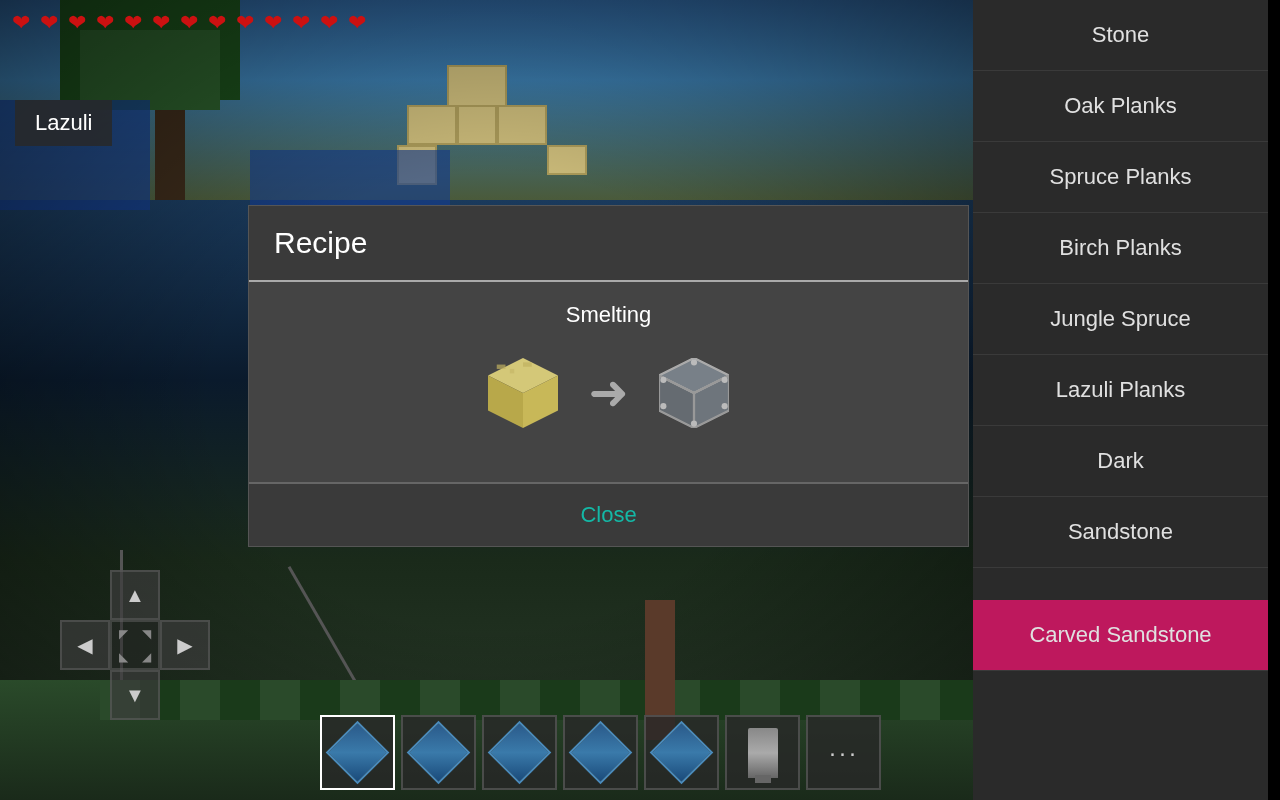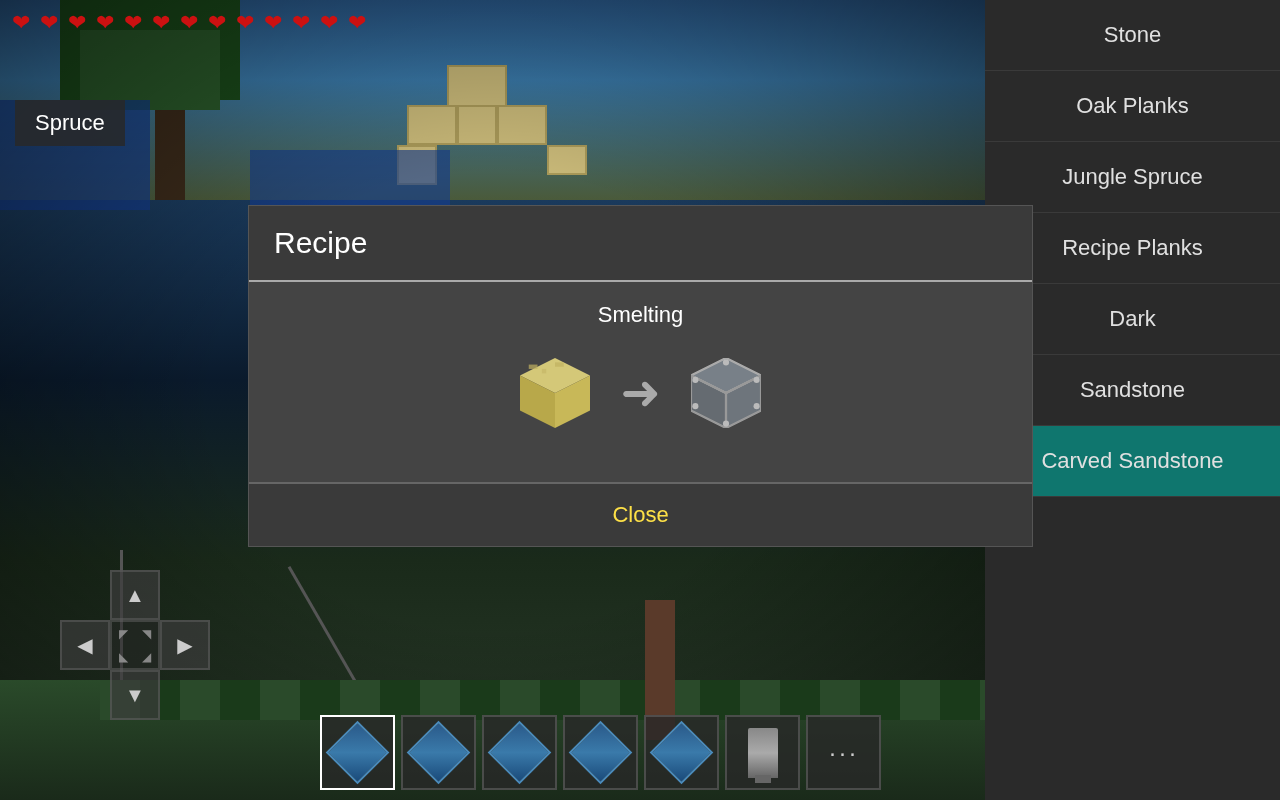--- a/index.html
+++ b/index.html
@@ -172,47 +172,48 @@
     
     .dots-slot {
       color: #ccc;
       font-size: 24px;
       letter-spacing: 2px;
     }
 
     
     #right-sidebar {
       position: absolute;
-      top: 0; right: 0;
+      top: 0; right: 12px;
       width: 295px;
       height: 800px;
       background: #2a2a2a;
       z-index: 5;
       overflow-y: auto;
     }
 
     .sidebar-item {
       padding: 22px 20px;
       color: #e0e0e0;
       font-size: 22px;
       border-bottom: 1px solid #3a3a3a;
       cursor: pointer;
       text-align: center;
     }
 
     .sidebar-item.active {
-      background: #0f766e;
+      background: #be185d;
+      margin-top: 32px;
     }
 
     
     #recipe-modal {
       position: absolute;
       top: 205px;
       left: 248px;
-      width: 785px;
+      width: 721px;
       background: #3a3a3a;
       z-index: 20;
       border: 1px solid #555;
     }
 
     .modal-header {
       padding: 20px 25px;
       background: #3a3a3a;
     }
 
@@ -263,21 +264,21 @@
       background: #666;
     }
 
     .modal-footer {
       background: #3a3a3a;
       padding: 18px;
       text-align: center;
     }
 
     .close-button {
-      color: #fde047;
+      color: #14b8a6;
       background: none;
       border: none;
       font-size: 22px;
       cursor: pointer;
       font-family: Arial, sans-serif;
     }
 
     
     .sand-pixel-block {
       width: 70px;
@@ -356,21 +357,21 @@
   <span class="heart">❤</span>
   <span class="heart">❤</span>
   <span class="heart">❤</span>
   <span class="heart">❤</span>
   <span class="heart">❤</span>
   <span class="heart">❤</span>
 </div>
 
 <div class="wrench-icon">🔧</div>
 
-<button id="recipes-button">Spruce</button>
+<button id="recipes-button">Lazuli</button>
 
 <div class="controls-area">
   <div class="dpad">
     <div class="dpad-btn dpad-up">
       <span>▲</span>
     </div>
     <div class="dpad-btn dpad-left">
       <span>◀</span>
     </div>
     <div class="dpad-btn dpad-center" style="display:grid;grid-template-columns:1fr 1fr;align-items:center;justify-items:center;font-size:12px;color:#888;">
@@ -415,24 +416,30 @@
 </div>
 
 <div id="right-sidebar">
   <div class="sidebar-item">
     <span>Stone</span>
   </div>
   <div class="sidebar-item">
     <span>Oak Planks</span>
   </div>
   <div class="sidebar-item">
+    <span>Spruce Planks</span>
+  </div>
+  <div class="sidebar-item">
+    <span>Birch Planks</span>
+  </div>
+  <div class="sidebar-item">
     <span>Jungle Spruce</span>
   </div>
   <div class="sidebar-item">
-    <span>Recipe Planks</span>
+    <span>Lazuli Planks</span>
   </div>
   <div class="sidebar-item">
     <span>Dark</span>
   </div>
   <div class="sidebar-item">
     <span>Sandstone</span>
   </div>
   <div class="sidebar-item active">
     <span>Carved Sandstone</span>
   </div>

